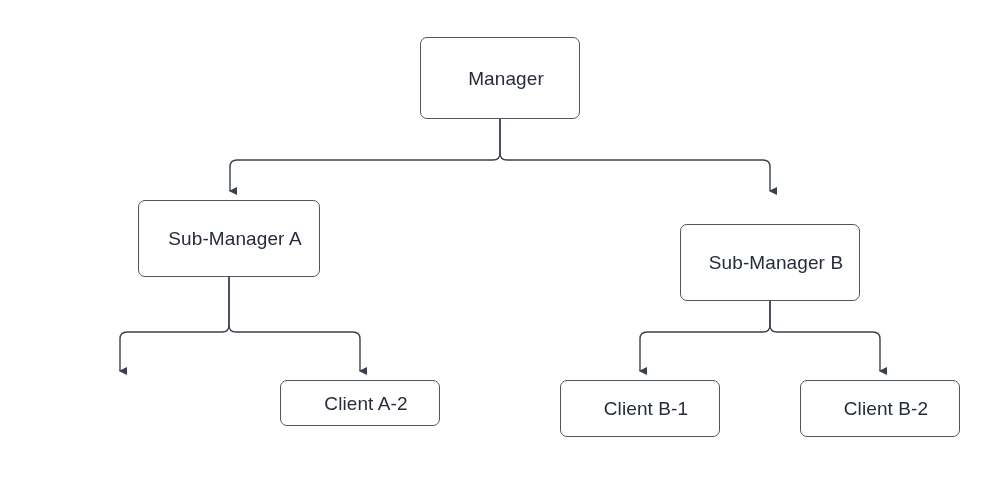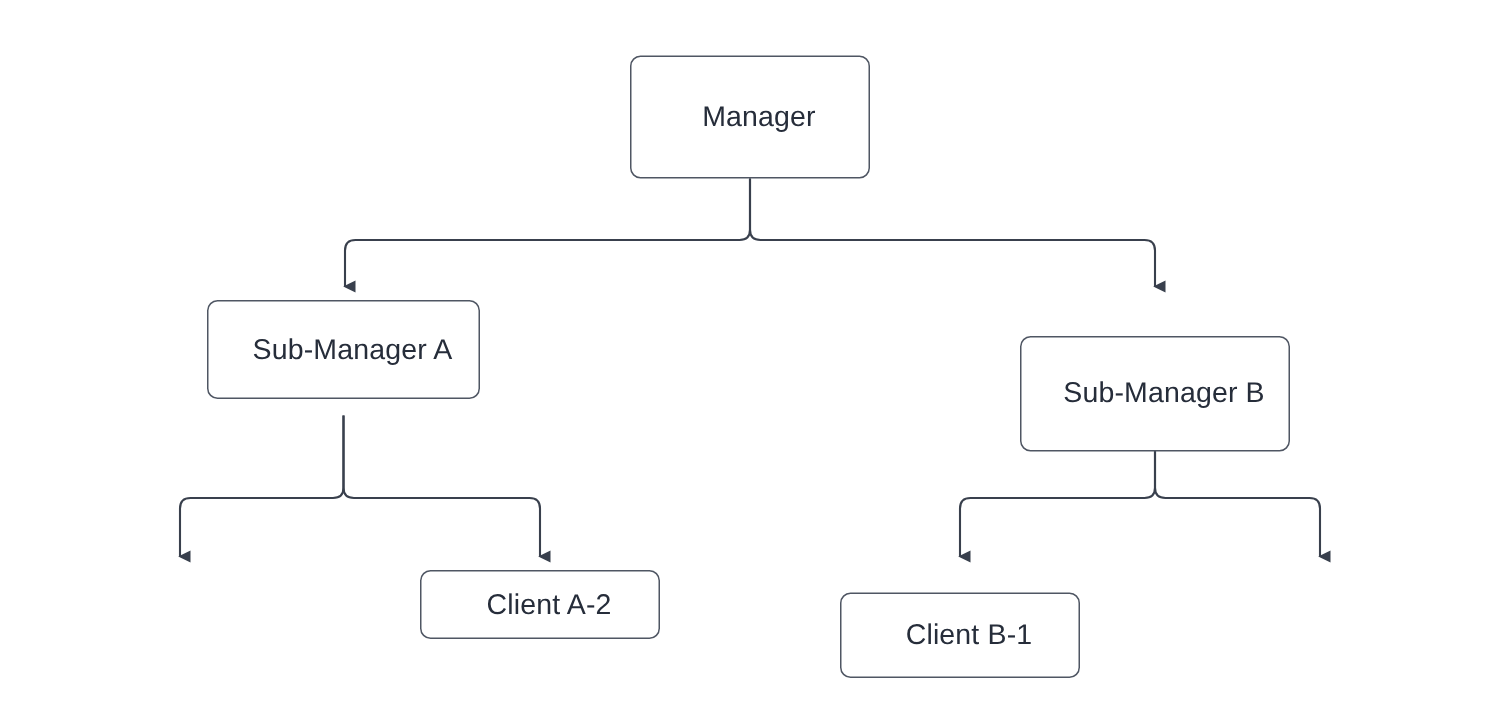--- a/index.html
+++ b/index.html
@@ -98,31 +98,34 @@
                L 873 332
                Q 880 332 880 339
                L 880 371"></path>
     </g>
   </svg>
 
   <div class="node" style="left:420px; top:37px; width:160px; height:82px;">
     <span class="node-label">Manager</span>
   </div>
 
-  <div class="node" style="left:138px; top:200px; width:182px; height:66px;">
+  <div class="node" style="left:138px; top:200px; width:182px; height:77px;">
     <span class="node-label">Sub-Manager A</span>
   </div>
 
   <div class="node" style="left:680px; top:200px; width:180px; height:77px;margin-top:24px;">
     <span class="node-label">Sub-Manager B</span>
   </div>
 
 
   <div class="node" style="left:280px; top:380px; width:160px; height:46px;">
     <span class="node-label">Client A-2</span>
   </div>
 
-  <div class="node" style="left:560px; top:380px; width:160px; height:57px;margin-top:15px;">
+  <div class="node" style="left:560px; top:380px; width:160px; height:57px;">
     <span class="node-label">Client B-1</span>
   </div>
 
+  <div class="node" style="left:800px; top:380px; width:160px; height:57px;">
+    <span class="node-label">Client B-2</span>
+  </div>
 
 </div>
 
 </body></html>

